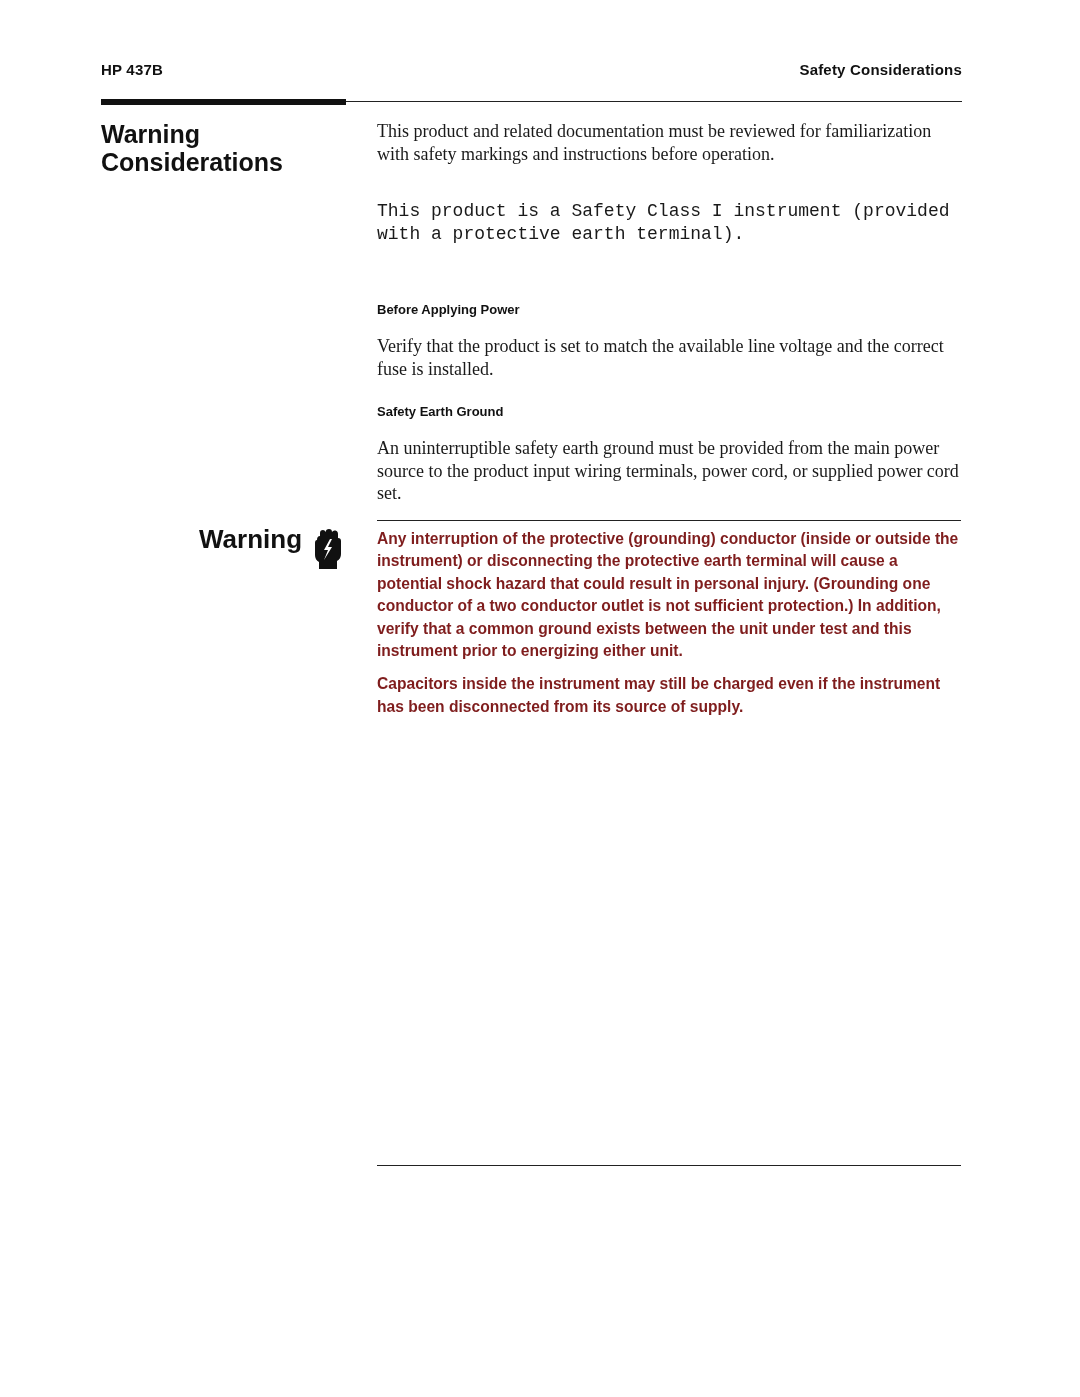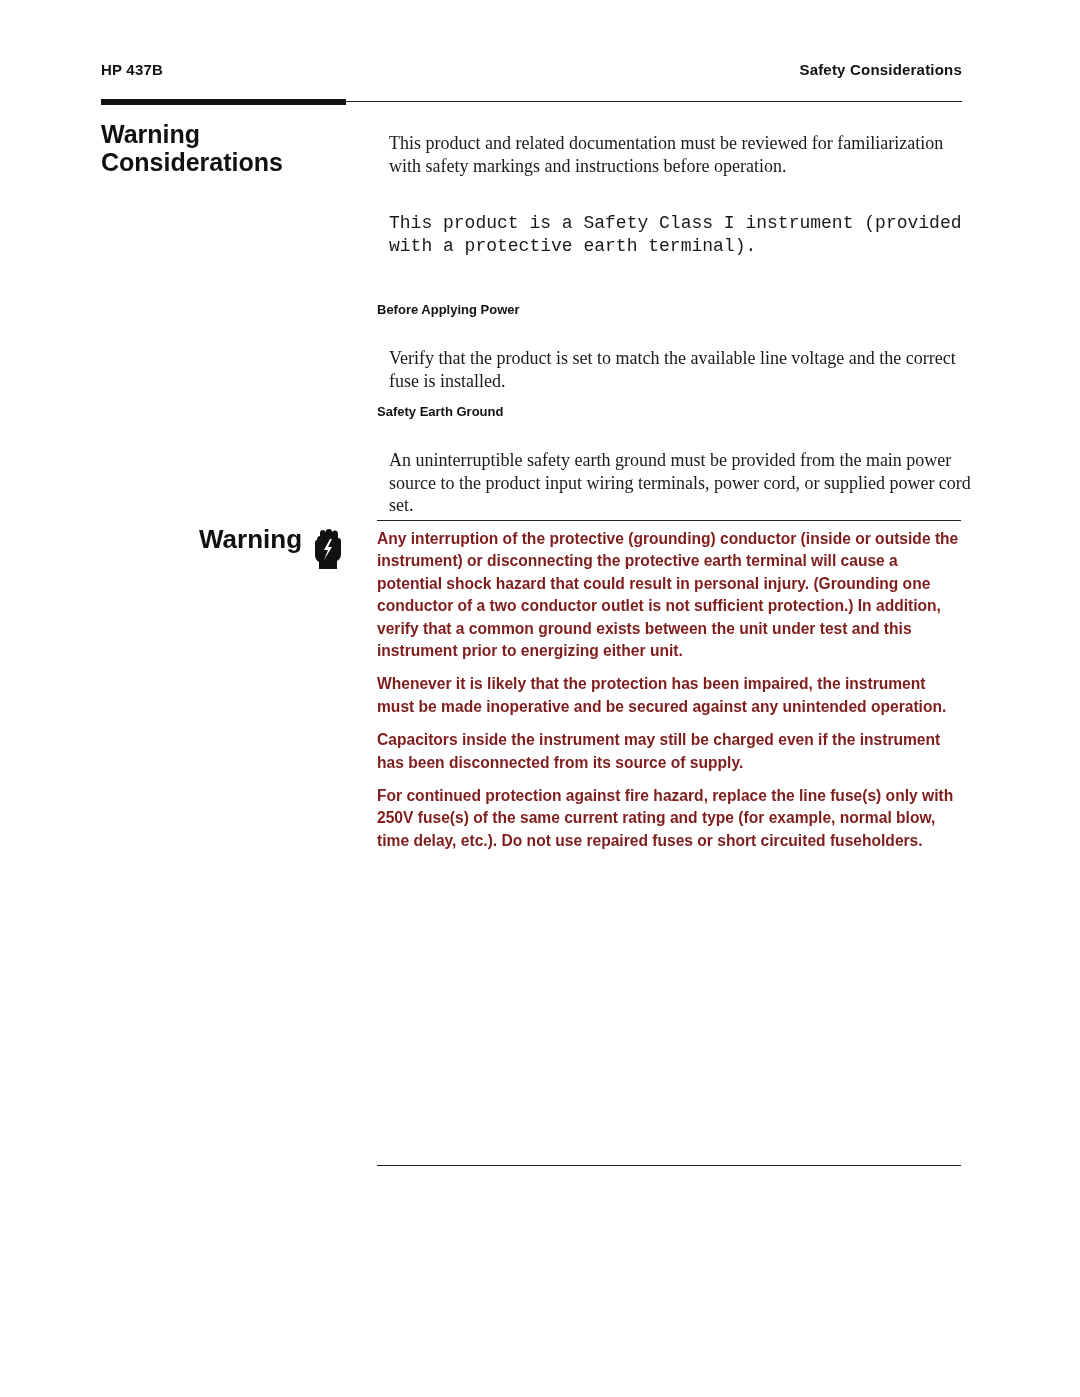--- a/index.html
+++ b/index.html
@@ -7,21 +7,21 @@
     .sans { font-family: "Liberation Sans", sans-serif; }
     .serif { font-family: "Liberation Serif", serif; }
     .hdr { position: absolute; top: 61px; font-size: 15px; font-weight: bold; letter-spacing: 0.2px; }
     #hdr-left { left: 101px; }
     #hdr-right { right: 118px; }
     .rule-thick { position: absolute; left: 101px; top: 99px; width: 245px; height: 6px; background: #111; }
     .rule-thin { position: absolute; left: 346px; top: 101px; width: 616px; height: 1px; background: #222; }
     .section-title { position: absolute; left: 101px; top: 120px; font-size: 25px; font-weight: bold; line-height: 28px; }
     .section-title span { display: block; }
     .col { position: absolute; left: 377px; width: 590px; }
-    .body-p { font-size: 18px; line-height: 22.5px; margin: 12px; color: #1a1a1a; }
+    .body-p { font-size: 18px; line-height: 22.5px; margin: 0; color: #1a1a1a; }
     .subhead { font-size: 13px; font-weight: bold; margin: 0; }
     #p1 { top: 120px; }
     #p2 { top: 200px; font-family: Liberation Mono, monospace; }
     #sh1 { top: 302px; }
     #p3 { top: 335px; }
     #sh2 { top: 404px; }
     #p4 { top: 437px; }
     .warn-label { position: absolute; left: 199px; top: 524px; font-size: 26px; font-weight: bold; }
     .warn-icon { position: absolute; left: 311px; top: 528px; width: 32px; height: 42px; }
     .warn-rule-top { position: absolute; left: 377px; top: 520px; width: 584px; height: 1px; background: #222; }
@@ -57,18 +57,16 @@
   <svg width="32" height="42" viewBox="0 0 32 42">
     <path d="M6 12 Q6 8 9 8 L9 5 Q9 2 12 2 Q14 2 14.5 4 Q15 1 18 1 Q21 1 21 4 Q22 2 24.5 2.5 Q27 3 27 6 L27 10 Q30 10 30 13 L30 26 Q30 31 26 33 L26 41 L8 41 L8 34 Q4 32 4 27 L4 15 Q4 12 6 12 Z" fill="#111"></path>
     <path d="M19 11 L13 22 L17 22 L13 32 L21 19 L17 19 L21 11 Z" fill="#fff"></path>
   </svg>
 </div>
 
 <div class="warn-rule-top"></div>
 
 <div class="warn-box sans">
   <p class="warn-p">Any interruption of the protective (grounding) conductor (inside or outside the instrument) or disconnecting the protective earth terminal will cause a potential shock hazard that could result in personal injury. (Grounding one conductor of a two conductor outlet is not sufficient protection.) In addition, verify that a common ground exists between the unit under test and this instrument prior to energizing either unit.</p>
-  <p class="warn-p">Whenever it is likely that the protection has been impaired, the instrument must be made inoperative and be secured against any unintended operation.</p>
   <p class="warn-p">Capacitors inside the instrument may still be charged even if the instrument has been disconnected from its source of supply.</p>
-  <p class="warn-p">For continued protection against fire hazard, replace the line fuse(s) only with 250V fuse(s) of the same current rating and type (for example, normal blow, time delay, etc.). Do not use repaired fuses or short circuited fuseholders.</p>
 </div>
 
 <div class="warn-rule-bottom"></div>
 
 </body></html>

